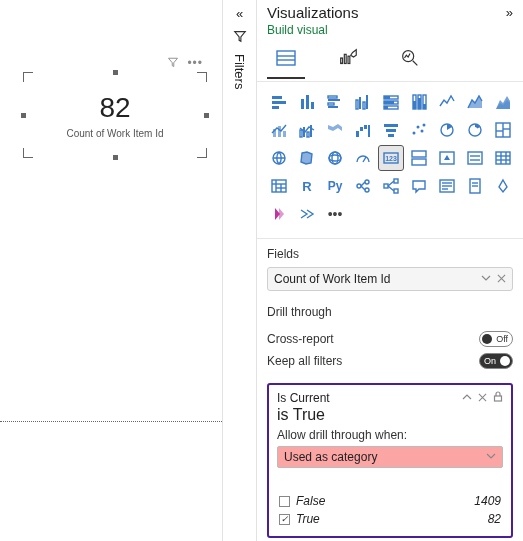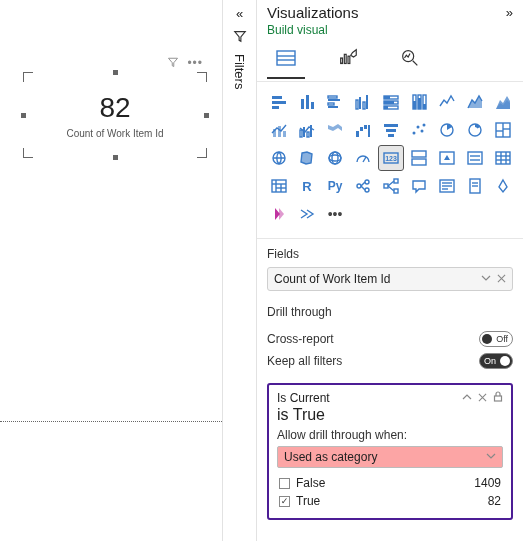--- a/index.html
+++ b/index.html
@@ -54,21 +54,21 @@
   .toggle.on { background: #333; color: #fff; justify-content: flex-start; }
   .toggle .knob { width: 10px; height: 10px; border-radius: 50%; background: #333; position: absolute; left: 2px; top: 2px; }
   .toggle.on .knob { background: #fff; left: auto; right: 2px; }
 
   .drill-box { margin: 8px 10px 0 10px; border: 2px solid #4c1d95; border-radius: 3px; padding: 6px 8px 8px 8px; }
   .drill-box-head { display: flex; justify-content: space-between; align-items: center; font-size: 12px; }
   .drill-box-head .icons { display: flex; gap: 6px; color: #555; }
   .drill-sub { font-size: 16px; margin-top: 1px; }
   .drill-allow { font-size: 12px; margin-top: 4px; color: #333; }
   .select { margin-top: 4px; width: 100%; height: 22px; border: 1px solid #bbb; border-radius: 2px; display: flex; align-items: center; justify-content: space-between; padding: 0 6px; font-size: 12px; background: #fca5a5; }
-  .values { margin-top: 6px; }
+  .values { margin-top: 24px; font-style: italic; }
   .vrow { display: flex; align-items: center; justify-content: space-between; font-size: 12px; padding: 2px 2px; }
   .vrow .left { display: flex; align-items: center; gap: 6px; }
   .cb { width: 11px; height: 11px; border: 1px solid #888; display: inline-flex; align-items: center; justify-content: center; font-size: 9px; color: #333; }
 
   svg .s { stroke: #3a7bc8; stroke-width: 1.4; fill: none; }
   svg .f { fill: #3a7bc8; }
   svg .g { stroke: #888; stroke-width: 1.2; fill: none; }
   svg .k { stroke: #333; stroke-width: 1.3; fill: none; }
 </style>
 </head>

